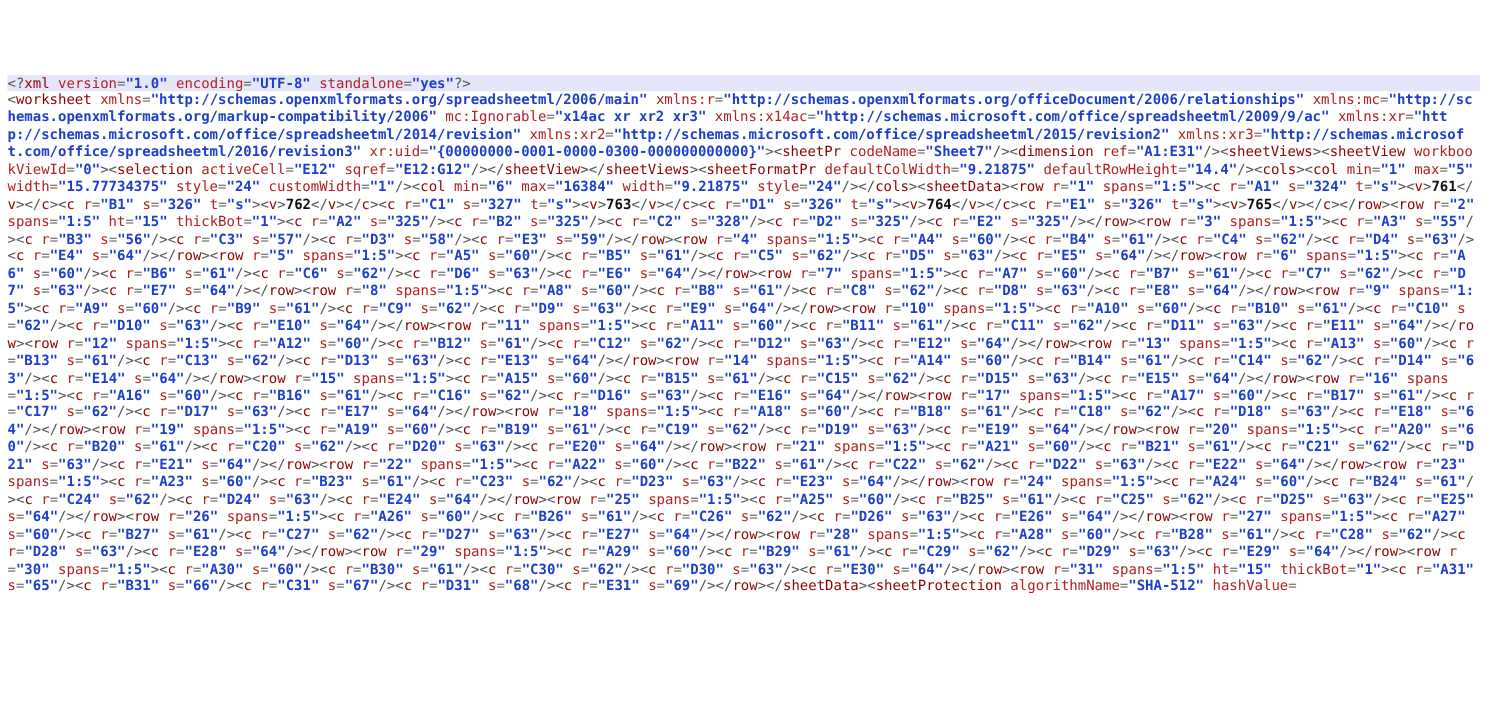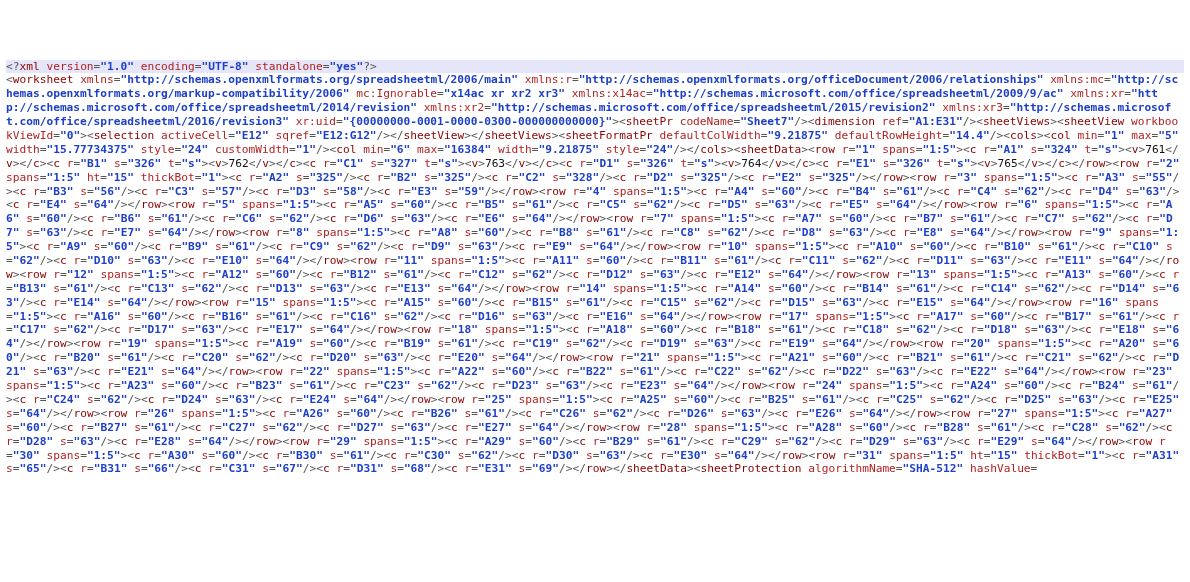--- a/index.html
+++ b/index.html
@@ -11,21 +11,21 @@
     color: #333;
     background: #fff;
     white-space: pre-wrap;
     word-break: break-all;
   }
   .hl-line { background: #e6e6fa; display: inline-block; width: 100%; } 
   .t-tag    { color: #8b0000; } 
   .t-attr   { color: #b22222; }
   .t-str    { color: #1e40c8; font-weight: bold; } 
   .t-punct  { color: #555; } 
-  .t-text   { color: #111; font-weight: normal; }
+  .t-text   { color: #111; font-weight: bold; }
 </style>
 </head>
 <body>
 
 
 
 <div id="xml-output"><span class="hl-line"><span class="t-punct">&lt;?</span><span class="t-tag">xml</span> <span class="t-attr">version</span><span class="t-punct">=</span><span class="t-str">"1.0"</span> <span class="t-attr">encoding</span><span class="t-punct">=</span><span class="t-str">"UTF-8"</span> <span class="t-attr">standalone</span><span class="t-punct">=</span><span class="t-str">"yes"</span><span class="t-punct">?&gt;</span></span>
 <span class="t-punct">&lt;</span><span class="t-tag">worksheet</span> <span class="t-attr">xmlns</span><span class="t-punct">=</span><span class="t-str">"http://schemas.openxmlformats.org/spreadsheetml/2006/main"</span> <span class="t-attr">xmlns:r</span><span class="t-punct">=</span><span class="t-str">"http://schemas.openxmlformats.org/officeDocument/2006/relationships"</span> <span class="t-attr">xmlns:mc</span><span class="t-punct">=</span><span class="t-str">"http://schemas.openxmlformats.org/markup-compatibility/2006"</span> <span class="t-attr">mc:Ignorable</span><span class="t-punct">=</span><span class="t-str">"x14ac xr xr2 xr3"</span> <span class="t-attr">xmlns:x14ac</span><span class="t-punct">=</span><span class="t-str">"http://schemas.microsoft.com/office/spreadsheetml/2009/9/ac"</span> <span class="t-attr">xmlns:xr</span><span class="t-punct">=</span><span class="t-str">"http://schemas.microsoft.com/office/spreadsheetml/2014/revision"</span> <span class="t-attr">xmlns:xr2</span><span class="t-punct">=</span><span class="t-str">"http://schemas.microsoft.com/office/spreadsheetml/2015/revision2"</span> <span class="t-attr">xmlns:xr3</span><span class="t-punct">=</span><span class="t-str">"http://schemas.microsoft.com/office/spreadsheetml/2016/revision3"</span> <span class="t-attr">xr:uid</span><span class="t-punct">=</span><span class="t-str">"{00000000-0001-0000-0300-000000000000}"</span><span class="t-punct">&gt;</span><span class="t-punct">&lt;</span><span class="t-tag">sheetPr</span> <span class="t-attr">codeName</span><span class="t-punct">=</span><span class="t-str">"Sheet7"</span><span class="t-punct">/&gt;</span><span class="t-punct">&lt;</span><span class="t-tag">dimension</span> <span class="t-attr">ref</span><span class="t-punct">=</span><span class="t-str">"A1:E31"</span><span class="t-punct">/&gt;</span><span class="t-punct">&lt;</span><span class="t-tag">sheetViews</span><span class="t-punct">&gt;</span><span class="t-punct">&lt;</span><span class="t-tag">sheetView</span> <span class="t-attr">workbookViewId</span><span class="t-punct">=</span><span class="t-str">"0"</span><span class="t-punct">&gt;</span><span class="t-punct">&lt;</span><span class="t-tag">selection</span> <span class="t-attr">activeCell</span><span class="t-punct">=</span><span class="t-str">"E12"</span> <span class="t-attr">sqref</span><span class="t-punct">=</span><span class="t-str">"E12:G12"</span><span class="t-punct">/&gt;</span><span class="t-punct">&lt;/</span><span class="t-tag">sheetView</span><span class="t-punct">&gt;</span><span class="t-punct">&lt;/</span><span class="t-tag">sheetViews</span><span class="t-punct">&gt;</span><span class="t-punct">&lt;</span><span class="t-tag">sheetFormatPr</span> <span class="t-attr">defaultColWidth</span><span class="t-punct">=</span><span class="t-str">"9.21875"</span> <span class="t-attr">defaultRowHeight</span><span class="t-punct">=</span><span class="t-str">"14.4"</span><span class="t-punct">/&gt;</span><span class="t-punct">&lt;</span><span class="t-tag">cols</span><span class="t-punct">&gt;</span><span class="t-punct">&lt;</span><span class="t-tag">col</span> <span class="t-attr">min</span><span class="t-punct">=</span><span class="t-str">"1"</span> <span class="t-attr">max</span><span class="t-punct">=</span><span class="t-str">"5"</span> <span class="t-attr">width</span><span class="t-punct">=</span><span class="t-str">"15.77734375"</span> <span class="t-attr">style</span><span class="t-punct">=</span><span class="t-str">"24"</span> <span class="t-attr">customWidth</span><span class="t-punct">=</span><span class="t-str">"1"</span><span class="t-punct">/&gt;</span><span class="t-punct">&lt;</span><span class="t-tag">col</span> <span class="t-attr">min</span><span class="t-punct">=</span><span class="t-str">"6"</span> <span class="t-attr">max</span><span class="t-punct">=</span><span class="t-str">"16384"</span> <span class="t-attr">width</span><span class="t-punct">=</span><span class="t-str">"9.21875"</span> <span class="t-attr">style</span><span class="t-punct">=</span><span class="t-str">"24"</span><span class="t-punct">/&gt;</span><span class="t-punct">&lt;/</span><span class="t-tag">cols</span><span class="t-punct">&gt;</span><span class="t-punct">&lt;</span><span class="t-tag">sheetData</span><span class="t-punct">&gt;</span><span class="t-punct">&lt;</span><span class="t-tag">row</span> <span class="t-attr">r</span><span class="t-punct">=</span><span class="t-str">"1"</span> <span class="t-attr">spans</span><span class="t-punct">=</span><span class="t-str">"1:5"</span><span class="t-punct">&gt;</span><span class="t-punct">&lt;</span><span class="t-tag">c</span> <span class="t-attr">r</span><span class="t-punct">=</span><span class="t-str">"A1"</span> <span class="t-attr">s</span><span class="t-punct">=</span><span class="t-str">"324"</span> <span class="t-attr">t</span><span class="t-punct">=</span><span class="t-str">"s"</span><span class="t-punct">&gt;</span><span class="t-punct">&lt;</span><span class="t-tag">v</span><span class="t-punct">&gt;</span><span class="t-text">761</span><span class="t-punct">&lt;/</span><span class="t-tag">v</span><span class="t-punct">&gt;</span><span class="t-punct">&lt;/</span><span class="t-tag">c</span><span class="t-punct">&gt;</span><span class="t-punct">&lt;</span><span class="t-tag">c</span> <span class="t-attr">r</span><span class="t-punct">=</span><span class="t-str">"B1"</span> <span class="t-attr">s</span><span class="t-punct">=</span><span class="t-str">"326"</span> <span class="t-attr">t</span><span class="t-punct">=</span><span class="t-str">"s"</span><span class="t-punct">&gt;</span><span class="t-punct">&lt;</span><span class="t-tag">v</span><span class="t-punct">&gt;</span><span class="t-text">762</span><span class="t-punct">&lt;/</span><span class="t-tag">v</span><span class="t-punct">&gt;</span><span class="t-punct">&lt;/</span><span class="t-tag">c</span><span class="t-punct">&gt;</span><span class="t-punct">&lt;</span><span class="t-tag">c</span> <span class="t-attr">r</span><span class="t-punct">=</span><span class="t-str">"C1"</span> <span class="t-attr">s</span><span class="t-punct">=</span><span class="t-str">"327"</span> <span class="t-attr">t</span><span class="t-punct">=</span><span class="t-str">"s"</span><span class="t-punct">&gt;</span><span class="t-punct">&lt;</span><span class="t-tag">v</span><span class="t-punct">&gt;</span><span class="t-text">763</span><span class="t-punct">&lt;/</span><span class="t-tag">v</span><span class="t-punct">&gt;</span><span class="t-punct">&lt;/</span><span class="t-tag">c</span><span class="t-punct">&gt;</span><span class="t-punct">&lt;</span><span class="t-tag">c</span> <span class="t-attr">r</span><span class="t-punct">=</span><span class="t-str">"D1"</span> <span class="t-attr">s</span><span class="t-punct">=</span><span class="t-str">"326"</span> <span class="t-attr">t</span><span class="t-punct">=</span><span class="t-str">"s"</span><span class="t-punct">&gt;</span><span class="t-punct">&lt;</span><span class="t-tag">v</span><span class="t-punct">&gt;</span><span class="t-text">764</span><span class="t-punct">&lt;/</span><span class="t-tag">v</span><span class="t-punct">&gt;</span><span class="t-punct">&lt;/</span><span class="t-tag">c</span><span class="t-punct">&gt;</span><span class="t-punct">&lt;</span><span class="t-tag">c</span> <span class="t-attr">r</span><span class="t-punct">=</span><span class="t-str">"E1"</span> <span class="t-attr">s</span><span class="t-punct">=</span><span class="t-str">"326"</span> <span class="t-attr">t</span><span class="t-punct">=</span><span class="t-str">"s"</span><span class="t-punct">&gt;</span><span class="t-punct">&lt;</span><span class="t-tag">v</span><span class="t-punct">&gt;</span><span class="t-text">765</span><span class="t-punct">&lt;/</span><span class="t-tag">v</span><span class="t-punct">&gt;</span><span class="t-punct">&lt;/</span><span class="t-tag">c</span><span class="t-punct">&gt;</span><span class="t-punct">&lt;/</span><span class="t-tag">row</span><span class="t-punct">&gt;</span><span class="t-punct">&lt;</span><span class="t-tag">row</span> <span class="t-attr">r</span><span class="t-punct">=</span><span class="t-str">"2"</span> <span class="t-attr">spans</span><span class="t-punct">=</span><span class="t-str">"1:5"</span> <span class="t-attr">ht</span><span class="t-punct">=</span><span class="t-str">"15"</span> <span class="t-attr">thickBot</span><span class="t-punct">=</span><span class="t-str">"1"</span><span class="t-punct">&gt;</span><span class="t-punct">&lt;</span><span class="t-tag">c</span> <span class="t-attr">r</span><span class="t-punct">=</span><span class="t-str">"A2"</span> <span class="t-attr">s</span><span class="t-punct">=</span><span class="t-str">"325"</span><span class="t-punct">/&gt;</span><span class="t-punct">&lt;</span><span class="t-tag">c</span> <span class="t-attr">r</span><span class="t-punct">=</span><span class="t-str">"B2"</span> <span class="t-attr">s</span><span class="t-punct">=</span><span class="t-str">"325"</span><span class="t-punct">/&gt;</span><span class="t-punct">&lt;</span><span class="t-tag">c</span> <span class="t-attr">r</span><span class="t-punct">=</span><span class="t-str">"C2"</span> <span class="t-attr">s</span><span class="t-punct">=</span><span class="t-str">"328"</span><span class="t-punct">/&gt;</span><span class="t-punct">&lt;</span><span class="t-tag">c</span> <span class="t-attr">r</span><span class="t-punct">=</span><span class="t-str">"D2"</span> <span class="t-attr">s</span><span class="t-punct">=</span><span class="t-str">"325"</span><span class="t-punct">/&gt;</span><span class="t-punct">&lt;</span><span class="t-tag">c</span> <span class="t-attr">r</span><span class="t-punct">=</span><span class="t-str">"E2"</span> <span class="t-attr">s</span><span class="t-punct">=</span><span class="t-str">"325"</span><span class="t-punct">/&gt;</span><span class="t-punct">&lt;/</span><span class="t-tag">row</span><span class="t-punct">&gt;</span><span class="t-punct">&lt;</span><span class="t-tag">row</span> <span class="t-attr">r</span><span class="t-punct">=</span><span class="t-str">"3"</span> <span class="t-attr">spans</span><span class="t-punct">=</span><span class="t-str">"1:5"</span><span class="t-punct">&gt;</span><span class="t-punct">&lt;</span><span class="t-tag">c</span> <span class="t-attr">r</span><span class="t-punct">=</span><span class="t-str">"A3"</span> <span class="t-attr">s</span><span class="t-punct">=</span><span class="t-str">"55"</span><span class="t-punct">/&gt;</span><span class="t-punct">&lt;</span><span class="t-tag">c</span> <span class="t-attr">r</span><span class="t-punct">=</span><span class="t-str">"B3"</span> <span class="t-attr">s</span><span class="t-punct">=</span><span class="t-str">"56"</span><span class="t-punct">/&gt;</span><span class="t-punct">&lt;</span><span class="t-tag">c</span> <span class="t-attr">r</span><span class="t-punct">=</span><span class="t-str">"C3"</span> <span class="t-attr">s</span><span class="t-punct">=</span><span class="t-str">"57"</span><span class="t-punct">/&gt;</span><span class="t-punct">&lt;</span><span class="t-tag">c</span> <span class="t-attr">r</span><span class="t-punct">=</span><span class="t-str">"D3"</span> <span class="t-attr">s</span><span class="t-punct">=</span><span class="t-str">"58"</span><span class="t-punct">/&gt;</span><span class="t-punct">&lt;</span><span class="t-tag">c</span> <span class="t-attr">r</span><span class="t-punct">=</span><span class="t-str">"E3"</span> <span class="t-attr">s</span><span class="t-punct">=</span><span class="t-str">"59"</span><span class="t-punct">/&gt;</span><span class="t-punct">&lt;/</span><span class="t-tag">row</span><span class="t-punct">&gt;</span><span class="t-punct">&lt;</span><span class="t-tag">row</span> <span class="t-attr">r</span><span class="t-punct">=</span><span class="t-str">"4"</span> <span class="t-attr">spans</span><span class="t-punct">=</span><span class="t-str">"1:5"</span><span class="t-punct">&gt;</span><span class="t-punct">&lt;</span><span class="t-tag">c</span> <span class="t-attr">r</span><span class="t-punct">=</span><span class="t-str">"A4"</span> <span class="t-attr">s</span><span class="t-punct">=</span><span class="t-str">"60"</span><span class="t-punct">/&gt;</span><span class="t-punct">&lt;</span><span class="t-tag">c</span> <span class="t-attr">r</span><span class="t-punct">=</span><span class="t-str">"B4"</span> <span class="t-attr">s</span><span class="t-punct">=</span><span class="t-str">"61"</span><span class="t-punct">/&gt;</span><span class="t-punct">&lt;</span><span class="t-tag">c</span> <span class="t-attr">r</span><span class="t-punct">=</span><span class="t-str">"C4"</span> <span class="t-attr">s</span><span class="t-punct">=</span><span class="t-str">"62"</span><span class="t-punct">/&gt;</span><span class="t-punct">&lt;</span><span class="t-tag">c</span> <span class="t-attr">r</span><span class="t-punct">=</span><span class="t-str">"D4"</span> <span class="t-attr">s</span><span class="t-punct">=</span><span class="t-str">"63"</span><span class="t-punct">/&gt;</span><span class="t-punct">&lt;</span><span class="t-tag">c</span> <span class="t-attr">r</span><span class="t-punct">=</span><span class="t-str">"E4"</span> <span class="t-attr">s</span><span class="t-punct">=</span><span class="t-str">"64"</span><span class="t-punct">/&gt;</span><span class="t-punct">&lt;/</span><span class="t-tag">row</span><span class="t-punct">&gt;</span><span class="t-punct">&lt;</span><span class="t-tag">row</span> <span class="t-attr">r</span><span class="t-punct">=</span><span class="t-str">"5"</span> <span class="t-attr">spans</span><span class="t-punct">=</span><span class="t-str">"1:5"</span><span class="t-punct">&gt;</span><span class="t-punct">&lt;</span><span class="t-tag">c</span> <span class="t-attr">r</span><span class="t-punct">=</span><span class="t-str">"A5"</span> <span class="t-attr">s</span><span class="t-punct">=</span><span class="t-str">"60"</span><span class="t-punct">/&gt;</span><span class="t-punct">&lt;</span><span class="t-tag">c</span> <span class="t-attr">r</span><span class="t-punct">=</span><span class="t-str">"B5"</span> <span class="t-attr">s</span><span class="t-punct">=</span><span class="t-str">"61"</span><span class="t-punct">/&gt;</span><span class="t-punct">&lt;</span><span class="t-tag">c</span> <span class="t-attr">r</span><span class="t-punct">=</span><span class="t-str">"C5"</span> <span class="t-attr">s</span><span class="t-punct">=</span><span class="t-str">"62"</span><span class="t-punct">/&gt;</span><span class="t-punct">&lt;</span><span class="t-tag">c</span> <span class="t-attr">r</span><span class="t-punct">=</span><span class="t-str">"D5"</span> <span class="t-attr">s</span><span class="t-punct">=</span><span class="t-str">"63"</span><span class="t-punct">/&gt;</span><span class="t-punct">&lt;</span><span class="t-tag">c</span> <span class="t-attr">r</span><span class="t-punct">=</span><span class="t-str">"E5"</span> <span class="t-attr">s</span><span class="t-punct">=</span><span class="t-str">"64"</span><span class="t-punct">/&gt;</span><span class="t-punct">&lt;/</span><span class="t-tag">row</span><span class="t-punct">&gt;</span><span class="t-punct">&lt;</span><span class="t-tag">row</span> <span class="t-attr">r</span><span class="t-punct">=</span><span class="t-str">"6"</span> <span class="t-attr">spans</span><span class="t-punct">=</span><span class="t-str">"1:5"</span><span class="t-punct">&gt;</span><span class="t-punct">&lt;</span><span class="t-tag">c</span> <span class="t-attr">r</span><span class="t-punct">=</span><span class="t-str">"A6"</span> <span class="t-attr">s</span><span class="t-punct">=</span><span class="t-str">"60"</span><span class="t-punct">/&gt;</span><span class="t-punct">&lt;</span><span class="t-tag">c</span> <span class="t-attr">r</span><span class="t-punct">=</span><span class="t-str">"B6"</span> <span class="t-attr">s</span><span class="t-punct">=</span><span class="t-str">"61"</span><span class="t-punct">/&gt;</span><span class="t-punct">&lt;</span><span class="t-tag">c</span> <span class="t-attr">r</span><span class="t-punct">=</span><span class="t-str">"C6"</span> <span class="t-attr">s</span><span class="t-punct">=</span><span class="t-str">"62"</span><span class="t-punct">/&gt;</span><span class="t-punct">&lt;</span><span class="t-tag">c</span> <span class="t-attr">r</span><span class="t-punct">=</span><span class="t-str">"D6"</span> <span class="t-attr">s</span><span class="t-punct">=</span><span class="t-str">"63"</span><span class="t-punct">/&gt;</span><span class="t-punct">&lt;</span><span class="t-tag">c</span> <span class="t-attr">r</span><span class="t-punct">=</span><span class="t-str">"E6"</span> <span class="t-attr">s</span><span class="t-punct">=</span><span class="t-str">"64"</span><span class="t-punct">/&gt;</span><span class="t-punct">&lt;/</span><span class="t-tag">row</span><span class="t-punct">&gt;</span><span class="t-punct">&lt;</span><span class="t-tag">row</span> <span class="t-attr">r</span><span class="t-punct">=</span><span class="t-str">"7"</span> <span class="t-attr">spans</span><span class="t-punct">=</span><span class="t-str">"1:5"</span><span class="t-punct">&gt;</span><span class="t-punct">&lt;</span><span class="t-tag">c</span> <span class="t-attr">r</span><span class="t-punct">=</span><span class="t-str">"A7"</span> <span class="t-attr">s</span><span class="t-punct">=</span><span class="t-str">"60"</span><span class="t-punct">/&gt;</span><span class="t-punct">&lt;</span><span class="t-tag">c</span> <span class="t-attr">r</span><span class="t-punct">=</span><span class="t-str">"B7"</span> <span class="t-attr">s</span><span class="t-punct">=</span><span class="t-str">"61"</span><span class="t-punct">/&gt;</span><span class="t-punct">&lt;</span><span class="t-tag">c</span> <span class="t-attr">r</span><span class="t-punct">=</span><span class="t-str">"C7"</span> <span class="t-attr">s</span><span class="t-punct">=</span><span class="t-str">"62"</span><span class="t-punct">/&gt;</span><span class="t-punct">&lt;</span><span class="t-tag">c</span> <span class="t-attr">r</span><span class="t-punct">=</span><span class="t-str">"D7"</span> <span class="t-attr">s</span><span class="t-punct">=</span><span class="t-str">"63"</span><span class="t-punct">/&gt;</span><span class="t-punct">&lt;</span><span class="t-tag">c</span> <span class="t-attr">r</span><span class="t-punct">=</span><span class="t-str">"E7"</span> <span class="t-attr">s</span><span class="t-punct">=</span><span class="t-str">"64"</span><span class="t-punct">/&gt;</span><span class="t-punct">&lt;/</span><span class="t-tag">row</span><span class="t-punct">&gt;</span><span class="t-punct">&lt;</span><span class="t-tag">row</span> <span class="t-attr">r</span><span class="t-punct">=</span><span class="t-str">"8"</span> <span class="t-attr">spans</span><span class="t-punct">=</span><span class="t-str">"1:5"</span><span class="t-punct">&gt;</span><span class="t-punct">&lt;</span><span class="t-tag">c</span> <span class="t-attr">r</span><span class="t-punct">=</span><span class="t-str">"A8"</span> <span class="t-attr">s</span><span class="t-punct">=</span><span class="t-str">"60"</span><span class="t-punct">/&gt;</span><span class="t-punct">&lt;</span><span class="t-tag">c</span> <span class="t-attr">r</span><span class="t-punct">=</span><span class="t-str">"B8"</span> <span class="t-attr">s</span><span class="t-punct">=</span><span class="t-str">"61"</span><span class="t-punct">/&gt;</span><span class="t-punct">&lt;</span><span class="t-tag">c</span> <span class="t-attr">r</span><span class="t-punct">=</span><span class="t-str">"C8"</span> <span class="t-attr">s</span><span class="t-punct">=</span><span class="t-str">"62"</span><span class="t-punct">/&gt;</span><span class="t-punct">&lt;</span><span class="t-tag">c</span> <span class="t-attr">r</span><span class="t-punct">=</span><span class="t-str">"D8"</span> <span class="t-attr">s</span><span class="t-punct">=</span><span class="t-str">"63"</span><span class="t-punct">/&gt;</span><span class="t-punct">&lt;</span><span class="t-tag">c</span> <span class="t-attr">r</span><span class="t-punct">=</span><span class="t-str">"E8"</span> <span class="t-attr">s</span><span class="t-punct">=</span><span class="t-str">"64"</span><span class="t-punct">/&gt;</span><span class="t-punct">&lt;/</span><span class="t-tag">row</span><span class="t-punct">&gt;</span><span class="t-punct">&lt;</span><span class="t-tag">row</span> <span class="t-attr">r</span><span class="t-punct">=</span><span class="t-str">"9"</span> <span class="t-attr">spans</span><span class="t-punct">=</span><span class="t-str">"1:5"</span><span class="t-punct">&gt;</span><span class="t-punct">&lt;</span><span class="t-tag">c</span> <span class="t-attr">r</span><span class="t-punct">=</span><span class="t-str">"A9"</span> <span class="t-attr">s</span><span class="t-punct">=</span><span class="t-str">"60"</span><span class="t-punct">/&gt;</span><span class="t-punct">&lt;</span><span class="t-tag">c</span> <span class="t-attr">r</span><span class="t-punct">=</span><span class="t-str">"B9"</span> <span class="t-attr">s</span><span class="t-punct">=</span><span class="t-str">"61"</span><span class="t-punct">/&gt;</span><span class="t-punct">&lt;</span><span class="t-tag">c</span> <span class="t-attr">r</span><span class="t-punct">=</span><span class="t-str">"C9"</span> <span class="t-attr">s</span><span class="t-punct">=</span><span class="t-str">"62"</span><span class="t-punct">/&gt;</span><span class="t-punct">&lt;</span><span class="t-tag">c</span> <span class="t-attr">r</span><span class="t-punct">=</span><span class="t-str">"D9"</span> <span class="t-attr">s</span><span class="t-punct">=</span><span class="t-str">"63"</span><span class="t-punct">/&gt;</span><span class="t-punct">&lt;</span><span class="t-tag">c</span> <span class="t-attr">r</span><span class="t-punct">=</span><span class="t-str">"E9"</span> <span class="t-attr">s</span><span class="t-punct">=</span><span class="t-str">"64"</span><span class="t-punct">/&gt;</span><span class="t-punct">&lt;/</span><span class="t-tag">row</span><span class="t-punct">&gt;</span><span class="t-punct">&lt;</span><span class="t-tag">row</span> <span class="t-attr">r</span><span class="t-punct">=</span><span class="t-str">"10"</span> <span class="t-attr">spans</span><span class="t-punct">=</span><span class="t-str">"1:5"</span><span class="t-punct">&gt;</span><span class="t-punct">&lt;</span><span class="t-tag">c</span> <span class="t-attr">r</span><span class="t-punct">=</span><span class="t-str">"A10"</span> <span class="t-attr">s</span><span class="t-punct">=</span><span class="t-str">"60"</span><span class="t-punct">/&gt;</span><span class="t-punct">&lt;</span><span class="t-tag">c</span> <span class="t-attr">r</span><span class="t-punct">=</span><span class="t-str">"B10"</span> <span class="t-attr">s</span><span class="t-punct">=</span><span class="t-str">"61"</span><span class="t-punct">/&gt;</span><span class="t-punct">&lt;</span><span class="t-tag">c</span> <span class="t-attr">r</span><span class="t-punct">=</span><span class="t-str">"C10"</span> <span class="t-attr">s</span><span class="t-punct">=</span><span class="t-str">"62"</span><span class="t-punct">/&gt;</span><span class="t-punct">&lt;</span><span class="t-tag">c</span> <span class="t-attr">r</span><span class="t-punct">=</span><span class="t-str">"D10"</span> <span class="t-attr">s</span><span class="t-punct">=</span><span class="t-str">"63"</span><span class="t-punct">/&gt;</span><span class="t-punct">&lt;</span><span class="t-tag">c</span> <span class="t-attr">r</span><span class="t-punct">=</span><span class="t-str">"E10"</span> <span class="t-attr">s</span><span class="t-punct">=</span><span class="t-str">"64"</span><span class="t-punct">/&gt;</span><span class="t-punct">&lt;/</span><span class="t-tag">row</span><span class="t-punct">&gt;</span><span class="t-punct">&lt;</span><span class="t-tag">row</span> <span class="t-attr">r</span><span class="t-punct">=</span><span class="t-str">"11"</span> <span class="t-attr">spans</span><span class="t-punct">=</span><span class="t-str">"1:5"</span><span class="t-punct">&gt;</span><span class="t-punct">&lt;</span><span class="t-tag">c</span> <span class="t-attr">r</span><span class="t-punct">=</span><span class="t-str">"A11"</span> <span class="t-attr">s</span><span class="t-punct">=</span><span class="t-str">"60"</span><span class="t-punct">/&gt;</span><span class="t-punct">&lt;</span><span class="t-tag">c</span> <span class="t-attr">r</span><span class="t-punct">=</span><span class="t-str">"B11"</span> <span class="t-attr">s</span><span class="t-punct">=</span><span class="t-str">"61"</span><span class="t-punct">/&gt;</span><span class="t-punct">&lt;</span><span class="t-tag">c</span> <span class="t-attr">r</span><span class="t-punct">=</span><span class="t-str">"C11"</span> <span class="t-attr">s</span><span class="t-punct">=</span><span class="t-str">"62"</span><span class="t-punct">/&gt;</span><span class="t-punct">&lt;</span><span class="t-tag">c</span> <span class="t-attr">r</span><span class="t-punct">=</span><span class="t-str">"D11"</span> <span class="t-attr">s</span><span class="t-punct">=</span><span class="t-str">"63"</span><span class="t-punct">/&gt;</span><span class="t-punct">&lt;</span><span class="t-tag">c</span> <span class="t-attr">r</span><span class="t-punct">=</span><span class="t-str">"E11"</span> <span class="t-attr">s</span><span class="t-punct">=</span><span class="t-str">"64"</span><span class="t-punct">/&gt;</span><span class="t-punct">&lt;/</span><span class="t-tag">row</span><span class="t-punct">&gt;</span><span class="t-punct">&lt;</span><span class="t-tag">row</span> <span class="t-attr">r</span><span class="t-punct">=</span><span class="t-str">"12"</span> <span class="t-attr">spans</span><span class="t-punct">=</span><span class="t-str">"1:5"</span><span class="t-punct">&gt;</span><span class="t-punct">&lt;</span><span class="t-tag">c</span> <span class="t-attr">r</span><span class="t-punct">=</span><span class="t-str">"A12"</span> <span class="t-attr">s</span><span class="t-punct">=</span><span class="t-str">"60"</span><span class="t-punct">/&gt;</span><span class="t-punct">&lt;</span><span class="t-tag">c</span> <span class="t-attr">r</span><span class="t-punct">=</span><span class="t-str">"B12"</span> <span class="t-attr">s</span><span class="t-punct">=</span><span class="t-str">"61"</span><span class="t-punct">/&gt;</span><span class="t-punct">&lt;</span><span class="t-tag">c</span> <span class="t-attr">r</span><span class="t-punct">=</span><span class="t-str">"C12"</span> <span class="t-attr">s</span><span class="t-punct">=</span><span class="t-str">"62"</span><span class="t-punct">/&gt;</span><span class="t-punct">&lt;</span><span class="t-tag">c</span> <span class="t-attr">r</span><span class="t-punct">=</span><span class="t-str">"D12"</span> <span class="t-attr">s</span><span class="t-punct">=</span><span class="t-str">"63"</span><span class="t-punct">/&gt;</span><span class="t-punct">&lt;</span><span class="t-tag">c</span> <span class="t-attr">r</span><span class="t-punct">=</span><span class="t-str">"E12"</span> <span class="t-attr">s</span><span class="t-punct">=</span><span class="t-str">"64"</span><span class="t-punct">/&gt;</span><span class="t-punct">&lt;/</span><span class="t-tag">row</span><span class="t-punct">&gt;</span><span class="t-punct">&lt;</span><span class="t-tag">row</span> <span class="t-attr">r</span><span class="t-punct">=</span><span class="t-str">"13"</span> <span class="t-attr">spans</span><span class="t-punct">=</span><span class="t-str">"1:5"</span><span class="t-punct">&gt;</span><span class="t-punct">&lt;</span><span class="t-tag">c</span> <span class="t-attr">r</span><span class="t-punct">=</span><span class="t-str">"A13"</span> <span class="t-attr">s</span><span class="t-punct">=</span><span class="t-str">"60"</span><span class="t-punct">/&gt;</span><span class="t-punct">&lt;</span><span class="t-tag">c</span> <span class="t-attr">r</span><span class="t-punct">=</span><span class="t-str">"B13"</span> <span class="t-attr">s</span><span class="t-punct">=</span><span class="t-str">"61"</span><span class="t-punct">/&gt;</span><span class="t-punct">&lt;</span><span class="t-tag">c</span> <span class="t-attr">r</span><span class="t-punct">=</span><span class="t-str">"C13"</span> <span class="t-attr">s</span><span class="t-punct">=</span><span class="t-str">"62"</span><span class="t-punct">/&gt;</span><span class="t-punct">&lt;</span><span class="t-tag">c</span> <span class="t-attr">r</span><span class="t-punct">=</span><span class="t-str">"D13"</span> <span class="t-attr">s</span><span class="t-punct">=</span><span class="t-str">"63"</span><span class="t-punct">/&gt;</span><span class="t-punct">&lt;</span><span class="t-tag">c</span> <span class="t-attr">r</span><span class="t-punct">=</span><span class="t-str">"E13"</span> <span class="t-attr">s</span><span class="t-punct">=</span><span class="t-str">"64"</span><span class="t-punct">/&gt;</span><span class="t-punct">&lt;/</span><span class="t-tag">row</span><span class="t-punct">&gt;</span><span class="t-punct">&lt;</span><span class="t-tag">row</span> <span class="t-attr">r</span><span class="t-punct">=</span><span class="t-str">"14"</span> <span class="t-attr">spans</span><span class="t-punct">=</span><span class="t-str">"1:5"</span><span class="t-punct">&gt;</span><span class="t-punct">&lt;</span><span class="t-tag">c</span> <span class="t-attr">r</span><span class="t-punct">=</span><span class="t-str">"A14"</span> <span class="t-attr">s</span><span class="t-punct">=</span><span class="t-str">"60"</span><span class="t-punct">/&gt;</span><span class="t-punct">&lt;</span><span class="t-tag">c</span> <span class="t-attr">r</span><span class="t-punct">=</span><span class="t-str">"B14"</span> <span class="t-attr">s</span><span class="t-punct">=</span><span class="t-str">"61"</span><span class="t-punct">/&gt;</span><span class="t-punct">&lt;</span><span class="t-tag">c</span> <span class="t-attr">r</span><span class="t-punct">=</span><span class="t-str">"C14"</span> <span class="t-attr">s</span><span class="t-punct">=</span><span class="t-str">"62"</span><span class="t-punct">/&gt;</span><span class="t-punct">&lt;</span><span class="t-tag">c</span> <span class="t-attr">r</span><span class="t-punct">=</span><span class="t-str">"D14"</span> <span class="t-attr">s</span><span class="t-punct">=</span><span class="t-str">"63"</span><span class="t-punct">/&gt;</span><span class="t-punct">&lt;</span><span class="t-tag">c</span> <span class="t-attr">r</span><span class="t-punct">=</span><span class="t-str">"E14"</span> <span class="t-attr">s</span><span class="t-punct">=</span><span class="t-str">"64"</span><span class="t-punct">/&gt;</span><span class="t-punct">&lt;/</span><span class="t-tag">row</span><span class="t-punct">&gt;</span><span class="t-punct">&lt;</span><span class="t-tag">row</span> <span class="t-attr">r</span><span class="t-punct">=</span><span class="t-str">"15"</span> <span class="t-attr">spans</span><span class="t-punct">=</span><span class="t-str">"1:5"</span><span class="t-punct">&gt;</span><span class="t-punct">&lt;</span><span class="t-tag">c</span> <span class="t-attr">r</span><span class="t-punct">=</span><span class="t-str">"A15"</span> <span class="t-attr">s</span><span class="t-punct">=</span><span class="t-str">"60"</span><span class="t-punct">/&gt;</span><span class="t-punct">&lt;</span><span class="t-tag">c</span> <span class="t-attr">r</span><span class="t-punct">=</span><span class="t-str">"B15"</span> <span class="t-attr">s</span><span class="t-punct">=</span><span class="t-str">"61"</span><span class="t-punct">/&gt;</span><span class="t-punct">&lt;</span><span class="t-tag">c</span> <span class="t-attr">r</span><span class="t-punct">=</span><span class="t-str">"C15"</span> <span class="t-attr">s</span><span class="t-punct">=</span><span class="t-str">"62"</span><span class="t-punct">/&gt;</span><span class="t-punct">&lt;</span><span class="t-tag">c</span> <span class="t-attr">r</span><span class="t-punct">=</span><span class="t-str">"D15"</span> <span class="t-attr">s</span><span class="t-punct">=</span><span class="t-str">"63"</span><span class="t-punct">/&gt;</span><span class="t-punct">&lt;</span><span class="t-tag">c</span> <span class="t-attr">r</span><span class="t-punct">=</span><span class="t-str">"E15"</span> <span class="t-attr">s</span><span class="t-punct">=</span><span class="t-str">"64"</span><span class="t-punct">/&gt;</span><span class="t-punct">&lt;/</span><span class="t-tag">row</span><span class="t-punct">&gt;</span><span class="t-punct">&lt;</span><span class="t-tag">row</span> <span class="t-attr">r</span><span class="t-punct">=</span><span class="t-str">"16"</span> <span class="t-attr">spans</span><span class="t-punct">=</span><span class="t-str">"1:5"</span><span class="t-punct">&gt;</span><span class="t-punct">&lt;</span><span class="t-tag">c</span> <span class="t-attr">r</span><span class="t-punct">=</span><span class="t-str">"A16"</span> <span class="t-attr">s</span><span class="t-punct">=</span><span class="t-str">"60"</span><span class="t-punct">/&gt;</span><span class="t-punct">&lt;</span><span class="t-tag">c</span> <span class="t-attr">r</span><span class="t-punct">=</span><span class="t-str">"B16"</span> <span class="t-attr">s</span><span class="t-punct">=</span><span class="t-str">"61"</span><span class="t-punct">/&gt;</span><span class="t-punct">&lt;</span><span class="t-tag">c</span> <span class="t-attr">r</span><span class="t-punct">=</span><span class="t-str">"C16"</span> <span class="t-attr">s</span><span class="t-punct">=</span><span class="t-str">"62"</span><span class="t-punct">/&gt;</span><span class="t-punct">&lt;</span><span class="t-tag">c</span> <span class="t-attr">r</span><span class="t-punct">=</span><span class="t-str">"D16"</span> <span class="t-attr">s</span><span class="t-punct">=</span><span class="t-str">"63"</span><span class="t-punct">/&gt;</span><span class="t-punct">&lt;</span><span class="t-tag">c</span> <span class="t-attr">r</span><span class="t-punct">=</span><span class="t-str">"E16"</span> <span class="t-attr">s</span><span class="t-punct">=</span><span class="t-str">"64"</span><span class="t-punct">/&gt;</span><span class="t-punct">&lt;/</span><span class="t-tag">row</span><span class="t-punct">&gt;</span><span class="t-punct">&lt;</span><span class="t-tag">row</span> <span class="t-attr">r</span><span class="t-punct">=</span><span class="t-str">"17"</span> <span class="t-attr">spans</span><span class="t-punct">=</span><span class="t-str">"1:5"</span><span class="t-punct">&gt;</span><span class="t-punct">&lt;</span><span class="t-tag">c</span> <span class="t-attr">r</span><span class="t-punct">=</span><span class="t-str">"A17"</span> <span class="t-attr">s</span><span class="t-punct">=</span><span class="t-str">"60"</span><span class="t-punct">/&gt;</span><span class="t-punct">&lt;</span><span class="t-tag">c</span> <span class="t-attr">r</span><span class="t-punct">=</span><span class="t-str">"B17"</span> <span class="t-attr">s</span><span class="t-punct">=</span><span class="t-str">"61"</span><span class="t-punct">/&gt;</span><span class="t-punct">&lt;</span><span class="t-tag">c</span> <span class="t-attr">r</span><span class="t-punct">=</span><span class="t-str">"C17"</span> <span class="t-attr">s</span><span class="t-punct">=</span><span class="t-str">"62"</span><span class="t-punct">/&gt;</span><span class="t-punct">&lt;</span><span class="t-tag">c</span> <span class="t-attr">r</span><span class="t-punct">=</span><span class="t-str">"D17"</span> <span class="t-attr">s</span><span class="t-punct">=</span><span class="t-str">"63"</span><span class="t-punct">/&gt;</span><span class="t-punct">&lt;</span><span class="t-tag">c</span> <span class="t-attr">r</span><span class="t-punct">=</span><span class="t-str">"E17"</span> <span class="t-attr">s</span><span class="t-punct">=</span><span class="t-str">"64"</span><span class="t-punct">/&gt;</span><span class="t-punct">&lt;/</span><span class="t-tag">row</span><span class="t-punct">&gt;</span><span class="t-punct">&lt;</span><span class="t-tag">row</span> <span class="t-attr">r</span><span class="t-punct">=</span><span class="t-str">"18"</span> <span class="t-attr">spans</span><span class="t-punct">=</span><span class="t-str">"1:5"</span><span class="t-punct">&gt;</span><span class="t-punct">&lt;</span><span class="t-tag">c</span> <span class="t-attr">r</span><span class="t-punct">=</span><span class="t-str">"A18"</span> <span class="t-attr">s</span><span class="t-punct">=</span><span class="t-str">"60"</span><span class="t-punct">/&gt;</span><span class="t-punct">&lt;</span><span class="t-tag">c</span> <span class="t-attr">r</span><span class="t-punct">=</span><span class="t-str">"B18"</span> <span class="t-attr">s</span><span class="t-punct">=</span><span class="t-str">"61"</span><span class="t-punct">/&gt;</span><span class="t-punct">&lt;</span><span class="t-tag">c</span> <span class="t-attr">r</span><span class="t-punct">=</span><span class="t-str">"C18"</span> <span class="t-attr">s</span><span class="t-punct">=</span><span class="t-str">"62"</span><span class="t-punct">/&gt;</span><span class="t-punct">&lt;</span><span class="t-tag">c</span> <span class="t-attr">r</span><span class="t-punct">=</span><span class="t-str">"D18"</span> <span class="t-attr">s</span><span class="t-punct">=</span><span class="t-str">"63"</span><span class="t-punct">/&gt;</span><span class="t-punct">&lt;</span><span class="t-tag">c</span> <span class="t-attr">r</span><span class="t-punct">=</span><span class="t-str">"E18"</span> <span class="t-attr">s</span><span class="t-punct">=</span><span class="t-str">"64"</span><span class="t-punct">/&gt;</span><span class="t-punct">&lt;/</span><span class="t-tag">row</span><span class="t-punct">&gt;</span><span class="t-punct">&lt;</span><span class="t-tag">row</span> <span class="t-attr">r</span><span class="t-punct">=</span><span class="t-str">"19"</span> <span class="t-attr">spans</span><span class="t-punct">=</span><span class="t-str">"1:5"</span><span class="t-punct">&gt;</span><span class="t-punct">&lt;</span><span class="t-tag">c</span> <span class="t-attr">r</span><span class="t-punct">=</span><span class="t-str">"A19"</span> <span class="t-attr">s</span><span class="t-punct">=</span><span class="t-str">"60"</span><span class="t-punct">/&gt;</span><span class="t-punct">&lt;</span><span class="t-tag">c</span> <span class="t-attr">r</span><span class="t-punct">=</span><span class="t-str">"B19"</span> <span class="t-attr">s</span><span class="t-punct">=</span><span class="t-str">"61"</span><span class="t-punct">/&gt;</span><span class="t-punct">&lt;</span><span class="t-tag">c</span> <span class="t-attr">r</span><span class="t-punct">=</span><span class="t-str">"C19"</span> <span class="t-attr">s</span><span class="t-punct">=</span><span class="t-str">"62"</span><span class="t-punct">/&gt;</span><span class="t-punct">&lt;</span><span class="t-tag">c</span> <span class="t-attr">r</span><span class="t-punct">=</span><span class="t-str">"D19"</span> <span class="t-attr">s</span><span class="t-punct">=</span><span class="t-str">"63"</span><span class="t-punct">/&gt;</span><span class="t-punct">&lt;</span><span class="t-tag">c</span> <span class="t-attr">r</span><span class="t-punct">=</span><span class="t-str">"E19"</span> <span class="t-attr">s</span><span class="t-punct">=</span><span class="t-str">"64"</span><span class="t-punct">/&gt;</span><span class="t-punct">&lt;/</span><span class="t-tag">row</span><span class="t-punct">&gt;</span><span class="t-punct">&lt;</span><span class="t-tag">row</span> <span class="t-attr">r</span><span class="t-punct">=</span><span class="t-str">"20"</span> <span class="t-attr">spans</span><span class="t-punct">=</span><span class="t-str">"1:5"</span><span class="t-punct">&gt;</span><span class="t-punct">&lt;</span><span class="t-tag">c</span> <span class="t-attr">r</span><span class="t-punct">=</span><span class="t-str">"A20"</span> <span class="t-attr">s</span><span class="t-punct">=</span><span class="t-str">"60"</span><span class="t-punct">/&gt;</span><span class="t-punct">&lt;</span><span class="t-tag">c</span> <span class="t-attr">r</span><span class="t-punct">=</span><span class="t-str">"B20"</span> <span class="t-attr">s</span><span class="t-punct">=</span><span class="t-str">"61"</span><span class="t-punct">/&gt;</span><span class="t-punct">&lt;</span><span class="t-tag">c</span> <span class="t-attr">r</span><span class="t-punct">=</span><span class="t-str">"C20"</span> <span class="t-attr">s</span><span class="t-punct">=</span><span class="t-str">"62"</span><span class="t-punct">/&gt;</span><span class="t-punct">&lt;</span><span class="t-tag">c</span> <span class="t-attr">r</span><span class="t-punct">=</span><span class="t-str">"D20"</span> <span class="t-attr">s</span><span class="t-punct">=</span><span class="t-str">"63"</span><span class="t-punct">/&gt;</span><span class="t-punct">&lt;</span><span class="t-tag">c</span> <span class="t-attr">r</span><span class="t-punct">=</span><span class="t-str">"E20"</span> <span class="t-attr">s</span><span class="t-punct">=</span><span class="t-str">"64"</span><span class="t-punct">/&gt;</span><span class="t-punct">&lt;/</span><span class="t-tag">row</span><span class="t-punct">&gt;</span><span class="t-punct">&lt;</span><span class="t-tag">row</span> <span class="t-attr">r</span><span class="t-punct">=</span><span class="t-str">"21"</span> <span class="t-attr">spans</span><span class="t-punct">=</span><span class="t-str">"1:5"</span><span class="t-punct">&gt;</span><span class="t-punct">&lt;</span><span class="t-tag">c</span> <span class="t-attr">r</span><span class="t-punct">=</span><span class="t-str">"A21"</span> <span class="t-attr">s</span><span class="t-punct">=</span><span class="t-str">"60"</span><span class="t-punct">/&gt;</span><span class="t-punct">&lt;</span><span class="t-tag">c</span> <span class="t-attr">r</span><span class="t-punct">=</span><span class="t-str">"B21"</span> <span class="t-attr">s</span><span class="t-punct">=</span><span class="t-str">"61"</span><span class="t-punct">/&gt;</span><span class="t-punct">&lt;</span><span class="t-tag">c</span> <span class="t-attr">r</span><span class="t-punct">=</span><span class="t-str">"C21"</span> <span class="t-attr">s</span><span class="t-punct">=</span><span class="t-str">"62"</span><span class="t-punct">/&gt;</span><span class="t-punct">&lt;</span><span class="t-tag">c</span> <span class="t-attr">r</span><span class="t-punct">=</span><span class="t-str">"D21"</span> <span class="t-attr">s</span><span class="t-punct">=</span><span class="t-str">"63"</span><span class="t-punct">/&gt;</span><span class="t-punct">&lt;</span><span class="t-tag">c</span> <span class="t-attr">r</span><span class="t-punct">=</span><span class="t-str">"E21"</span> <span class="t-attr">s</span><span class="t-punct">=</span><span class="t-str">"64"</span><span class="t-punct">/&gt;</span><span class="t-punct">&lt;/</span><span class="t-tag">row</span><span class="t-punct">&gt;</span><span class="t-punct">&lt;</span><span class="t-tag">row</span> <span class="t-attr">r</span><span class="t-punct">=</span><span class="t-str">"22"</span> <span class="t-attr">spans</span><span class="t-punct">=</span><span class="t-str">"1:5"</span><span class="t-punct">&gt;</span><span class="t-punct">&lt;</span><span class="t-tag">c</span> <span class="t-attr">r</span><span class="t-punct">=</span><span class="t-str">"A22"</span> <span class="t-attr">s</span><span class="t-punct">=</span><span class="t-str">"60"</span><span class="t-punct">/&gt;</span><span class="t-punct">&lt;</span><span class="t-tag">c</span> <span class="t-attr">r</span><span class="t-punct">=</span><span class="t-str">"B22"</span> <span class="t-attr">s</span><span class="t-punct">=</span><span class="t-str">"61"</span><span class="t-punct">/&gt;</span><span class="t-punct">&lt;</span><span class="t-tag">c</span> <span class="t-attr">r</span><span class="t-punct">=</span><span class="t-str">"C22"</span> <span class="t-attr">s</span><span class="t-punct">=</span><span class="t-str">"62"</span><span class="t-punct">/&gt;</span><span class="t-punct">&lt;</span><span class="t-tag">c</span> <span class="t-attr">r</span><span class="t-punct">=</span><span class="t-str">"D22"</span> <span class="t-attr">s</span><span class="t-punct">=</span><span class="t-str">"63"</span><span class="t-punct">/&gt;</span><span class="t-punct">&lt;</span><span class="t-tag">c</span> <span class="t-attr">r</span><span class="t-punct">=</span><span class="t-str">"E22"</span> <span class="t-attr">s</span><span class="t-punct">=</span><span class="t-str">"64"</span><span class="t-punct">/&gt;</span><span class="t-punct">&lt;/</span><span class="t-tag">row</span><span class="t-punct">&gt;</span><span class="t-punct">&lt;</span><span class="t-tag">row</span> <span class="t-attr">r</span><span class="t-punct">=</span><span class="t-str">"23"</span> <span class="t-attr">spans</span><span class="t-punct">=</span><span class="t-str">"1:5"</span><span class="t-punct">&gt;</span><span class="t-punct">&lt;</span><span class="t-tag">c</span> <span class="t-attr">r</span><span class="t-punct">=</span><span class="t-str">"A23"</span> <span class="t-attr">s</span><span class="t-punct">=</span><span class="t-str">"60"</span><span class="t-punct">/&gt;</span><span class="t-punct">&lt;</span><span class="t-tag">c</span> <span class="t-attr">r</span><span class="t-punct">=</span><span class="t-str">"B23"</span> <span class="t-attr">s</span><span class="t-punct">=</span><span class="t-str">"61"</span><span class="t-punct">/&gt;</span><span class="t-punct">&lt;</span><span class="t-tag">c</span> <span class="t-attr">r</span><span class="t-punct">=</span><span class="t-str">"C23"</span> <span class="t-attr">s</span><span class="t-punct">=</span><span class="t-str">"62"</span><span class="t-punct">/&gt;</span><span class="t-punct">&lt;</span><span class="t-tag">c</span> <span class="t-attr">r</span><span class="t-punct">=</span><span class="t-str">"D23"</span> <span class="t-attr">s</span><span class="t-punct">=</span><span class="t-str">"63"</span><span class="t-punct">/&gt;</span><span class="t-punct">&lt;</span><span class="t-tag">c</span> <span class="t-attr">r</span><span class="t-punct">=</span><span class="t-str">"E23"</span> <span class="t-attr">s</span><span class="t-punct">=</span><span class="t-str">"64"</span><span class="t-punct">/&gt;</span><span class="t-punct">&lt;/</span><span class="t-tag">row</span><span class="t-punct">&gt;</span><span class="t-punct">&lt;</span><span class="t-tag">row</span> <span class="t-attr">r</span><span class="t-punct">=</span><span class="t-str">"24"</span> <span class="t-attr">spans</span><span class="t-punct">=</span><span class="t-str">"1:5"</span><span class="t-punct">&gt;</span><span class="t-punct">&lt;</span><span class="t-tag">c</span> <span class="t-attr">r</span><span class="t-punct">=</span><span class="t-str">"A24"</span> <span class="t-attr">s</span><span class="t-punct">=</span><span class="t-str">"60"</span><span class="t-punct">/&gt;</span><span class="t-punct">&lt;</span><span class="t-tag">c</span> <span class="t-attr">r</span><span class="t-punct">=</span><span class="t-str">"B24"</span> <span class="t-attr">s</span><span class="t-punct">=</span><span class="t-str">"61"</span><span class="t-punct">/&gt;</span><span class="t-punct">&lt;</span><span class="t-tag">c</span> <span class="t-attr">r</span><span class="t-punct">=</span><span class="t-str">"C24"</span> <span class="t-attr">s</span><span class="t-punct">=</span><span class="t-str">"62"</span><span class="t-punct">/&gt;</span><span class="t-punct">&lt;</span><span class="t-tag">c</span> <span class="t-attr">r</span><span class="t-punct">=</span><span class="t-str">"D24"</span> <span class="t-attr">s</span><span class="t-punct">=</span><span class="t-str">"63"</span><span class="t-punct">/&gt;</span><span class="t-punct">&lt;</span><span class="t-tag">c</span> <span class="t-attr">r</span><span class="t-punct">=</span><span class="t-str">"E24"</span> <span class="t-attr">s</span><span class="t-punct">=</span><span class="t-str">"64"</span><span class="t-punct">/&gt;</span><span class="t-punct">&lt;/</span><span class="t-tag">row</span><span class="t-punct">&gt;</span><span class="t-punct">&lt;</span><span class="t-tag">row</span> <span class="t-attr">r</span><span class="t-punct">=</span><span class="t-str">"25"</span> <span class="t-attr">spans</span><span class="t-punct">=</span><span class="t-str">"1:5"</span><span class="t-punct">&gt;</span><span class="t-punct">&lt;</span><span class="t-tag">c</span> <span class="t-attr">r</span><span class="t-punct">=</span><span class="t-str">"A25"</span> <span class="t-attr">s</span><span class="t-punct">=</span><span class="t-str">"60"</span><span class="t-punct">/&gt;</span><span class="t-punct">&lt;</span><span class="t-tag">c</span> <span class="t-attr">r</span><span class="t-punct">=</span><span class="t-str">"B25"</span> <span class="t-attr">s</span><span class="t-punct">=</span><span class="t-str">"61"</span><span class="t-punct">/&gt;</span><span class="t-punct">&lt;</span><span class="t-tag">c</span> <span class="t-attr">r</span><span class="t-punct">=</span><span class="t-str">"C25"</span> <span class="t-attr">s</span><span class="t-punct">=</span><span class="t-str">"62"</span><span class="t-punct">/&gt;</span><span class="t-punct">&lt;</span><span class="t-tag">c</span> <span class="t-attr">r</span><span class="t-punct">=</span><span class="t-str">"D25"</span> <span class="t-attr">s</span><span class="t-punct">=</span><span class="t-str">"63"</span><span class="t-punct">/&gt;</span><span class="t-punct">&lt;</span><span class="t-tag">c</span> <span class="t-attr">r</span><span class="t-punct">=</span><span class="t-str">"E25"</span> <span class="t-attr">s</span><span class="t-punct">=</span><span class="t-str">"64"</span><span class="t-punct">/&gt;</span><span class="t-punct">&lt;/</span><span class="t-tag">row</span><span class="t-punct">&gt;</span><span class="t-punct">&lt;</span><span class="t-tag">row</span> <span class="t-attr">r</span><span class="t-punct">=</span><span class="t-str">"26"</span> <span class="t-attr">spans</span><span class="t-punct">=</span><span class="t-str">"1:5"</span><span class="t-punct">&gt;</span><span class="t-punct">&lt;</span><span class="t-tag">c</span> <span class="t-attr">r</span><span class="t-punct">=</span><span class="t-str">"A26"</span> <span class="t-attr">s</span><span class="t-punct">=</span><span class="t-str">"60"</span><span class="t-punct">/&gt;</span><span class="t-punct">&lt;</span><span class="t-tag">c</span> <span class="t-attr">r</span><span class="t-punct">=</span><span class="t-str">"B26"</span> <span class="t-attr">s</span><span class="t-punct">=</span><span class="t-str">"61"</span><span class="t-punct">/&gt;</span><span class="t-punct">&lt;</span><span class="t-tag">c</span> <span class="t-attr">r</span><span class="t-punct">=</span><span class="t-str">"C26"</span> <span class="t-attr">s</span><span class="t-punct">=</span><span class="t-str">"62"</span><span class="t-punct">/&gt;</span><span class="t-punct">&lt;</span><span class="t-tag">c</span> <span class="t-attr">r</span><span class="t-punct">=</span><span class="t-str">"D26"</span> <span class="t-attr">s</span><span class="t-punct">=</span><span class="t-str">"63"</span><span class="t-punct">/&gt;</span><span class="t-punct">&lt;</span><span class="t-tag">c</span> <span class="t-attr">r</span><span class="t-punct">=</span><span class="t-str">"E26"</span> <span class="t-attr">s</span><span class="t-punct">=</span><span class="t-str">"64"</span><span class="t-punct">/&gt;</span><span class="t-punct">&lt;/</span><span class="t-tag">row</span><span class="t-punct">&gt;</span><span class="t-punct">&lt;</span><span class="t-tag">row</span> <span class="t-attr">r</span><span class="t-punct">=</span><span class="t-str">"27"</span> <span class="t-attr">spans</span><span class="t-punct">=</span><span class="t-str">"1:5"</span><span class="t-punct">&gt;</span><span class="t-punct">&lt;</span><span class="t-tag">c</span> <span class="t-attr">r</span><span class="t-punct">=</span><span class="t-str">"A27"</span> <span class="t-attr">s</span><span class="t-punct">=</span><span class="t-str">"60"</span><span class="t-punct">/&gt;</span><span class="t-punct">&lt;</span><span class="t-tag">c</span> <span class="t-attr">r</span><span class="t-punct">=</span><span class="t-str">"B27"</span> <span class="t-attr">s</span><span class="t-punct">=</span><span class="t-str">"61"</span><span class="t-punct">/&gt;</span><span class="t-punct">&lt;</span><span class="t-tag">c</span> <span class="t-attr">r</span><span class="t-punct">=</span><span class="t-str">"C27"</span> <span class="t-attr">s</span><span class="t-punct">=</span><span class="t-str">"62"</span><span class="t-punct">/&gt;</span><span class="t-punct">&lt;</span><span class="t-tag">c</span> <span class="t-attr">r</span><span class="t-punct">=</span><span class="t-str">"D27"</span> <span class="t-attr">s</span><span class="t-punct">=</span><span class="t-str">"63"</span><span class="t-punct">/&gt;</span><span class="t-punct">&lt;</span><span class="t-tag">c</span> <span class="t-attr">r</span><span class="t-punct">=</span><span class="t-str">"E27"</span> <span class="t-attr">s</span><span class="t-punct">=</span><span class="t-str">"64"</span><span class="t-punct">/&gt;</span><span class="t-punct">&lt;/</span><span class="t-tag">row</span><span class="t-punct">&gt;</span><span class="t-punct">&lt;</span><span class="t-tag">row</span> <span class="t-attr">r</span><span class="t-punct">=</span><span class="t-str">"28"</span> <span class="t-attr">spans</span><span class="t-punct">=</span><span class="t-str">"1:5"</span><span class="t-punct">&gt;</span><span class="t-punct">&lt;</span><span class="t-tag">c</span> <span class="t-attr">r</span><span class="t-punct">=</span><span class="t-str">"A28"</span> <span class="t-attr">s</span><span class="t-punct">=</span><span class="t-str">"60"</span><span class="t-punct">/&gt;</span><span class="t-punct">&lt;</span><span class="t-tag">c</span> <span class="t-attr">r</span><span class="t-punct">=</span><span class="t-str">"B28"</span> <span class="t-attr">s</span><span class="t-punct">=</span><span class="t-str">"61"</span><span class="t-punct">/&gt;</span><span class="t-punct">&lt;</span><span class="t-tag">c</span> <span class="t-attr">r</span><span class="t-punct">=</span><span class="t-str">"C28"</span> <span class="t-attr">s</span><span class="t-punct">=</span><span class="t-str">"62"</span><span class="t-punct">/&gt;</span><span class="t-punct">&lt;</span><span class="t-tag">c</span> <span class="t-attr">r</span><span class="t-punct">=</span><span class="t-str">"D28"</span> <span class="t-attr">s</span><span class="t-punct">=</span><span class="t-str">"63"</span><span class="t-punct">/&gt;</span><span class="t-punct">&lt;</span><span class="t-tag">c</span> <span class="t-attr">r</span><span class="t-punct">=</span><span class="t-str">"E28"</span> <span class="t-attr">s</span><span class="t-punct">=</span><span class="t-str">"64"</span><span class="t-punct">/&gt;</span><span class="t-punct">&lt;/</span><span class="t-tag">row</span><span class="t-punct">&gt;</span><span class="t-punct">&lt;</span><span class="t-tag">row</span> <span class="t-attr">r</span><span class="t-punct">=</span><span class="t-str">"29"</span> <span class="t-attr">spans</span><span class="t-punct">=</span><span class="t-str">"1:5"</span><span class="t-punct">&gt;</span><span class="t-punct">&lt;</span><span class="t-tag">c</span> <span class="t-attr">r</span><span class="t-punct">=</span><span class="t-str">"A29"</span> <span class="t-attr">s</span><span class="t-punct">=</span><span class="t-str">"60"</span><span class="t-punct">/&gt;</span><span class="t-punct">&lt;</span><span class="t-tag">c</span> <span class="t-attr">r</span><span class="t-punct">=</span><span class="t-str">"B29"</span> <span class="t-attr">s</span><span class="t-punct">=</span><span class="t-str">"61"</span><span class="t-punct">/&gt;</span><span class="t-punct">&lt;</span><span class="t-tag">c</span> <span class="t-attr">r</span><span class="t-punct">=</span><span class="t-str">"C29"</span> <span class="t-attr">s</span><span class="t-punct">=</span><span class="t-str">"62"</span><span class="t-punct">/&gt;</span><span class="t-punct">&lt;</span><span class="t-tag">c</span> <span class="t-attr">r</span><span class="t-punct">=</span><span class="t-str">"D29"</span> <span class="t-attr">s</span><span class="t-punct">=</span><span class="t-str">"63"</span><span class="t-punct">/&gt;</span><span class="t-punct">&lt;</span><span class="t-tag">c</span> <span class="t-attr">r</span><span class="t-punct">=</span><span class="t-str">"E29"</span> <span class="t-attr">s</span><span class="t-punct">=</span><span class="t-str">"64"</span><span class="t-punct">/&gt;</span><span class="t-punct">&lt;/</span><span class="t-tag">row</span><span class="t-punct">&gt;</span><span class="t-punct">&lt;</span><span class="t-tag">row</span> <span class="t-attr">r</span><span class="t-punct">=</span><span class="t-str">"30"</span> <span class="t-attr">spans</span><span class="t-punct">=</span><span class="t-str">"1:5"</span><span class="t-punct">&gt;</span><span class="t-punct">&lt;</span><span class="t-tag">c</span> <span class="t-attr">r</span><span class="t-punct">=</span><span class="t-str">"A30"</span> <span class="t-attr">s</span><span class="t-punct">=</span><span class="t-str">"60"</span><span class="t-punct">/&gt;</span><span class="t-punct">&lt;</span><span class="t-tag">c</span> <span class="t-attr">r</span><span class="t-punct">=</span><span class="t-str">"B30"</span> <span class="t-attr">s</span><span class="t-punct">=</span><span class="t-str">"61"</span><span class="t-punct">/&gt;</span><span class="t-punct">&lt;</span><span class="t-tag">c</span> <span class="t-attr">r</span><span class="t-punct">=</span><span class="t-str">"C30"</span> <span class="t-attr">s</span><span class="t-punct">=</span><span class="t-str">"62"</span><span class="t-punct">/&gt;</span><span class="t-punct">&lt;</span><span class="t-tag">c</span> <span class="t-attr">r</span><span class="t-punct">=</span><span class="t-str">"D30"</span> <span class="t-attr">s</span><span class="t-punct">=</span><span class="t-str">"63"</span><span class="t-punct">/&gt;</span><span class="t-punct">&lt;</span><span class="t-tag">c</span> <span class="t-attr">r</span><span class="t-punct">=</span><span class="t-str">"E30"</span> <span class="t-attr">s</span><span class="t-punct">=</span><span class="t-str">"64"</span><span class="t-punct">/&gt;</span><span class="t-punct">&lt;/</span><span class="t-tag">row</span><span class="t-punct">&gt;</span><span class="t-punct">&lt;</span><span class="t-tag">row</span> <span class="t-attr">r</span><span class="t-punct">=</span><span class="t-str">"31"</span> <span class="t-attr">spans</span><span class="t-punct">=</span><span class="t-str">"1:5"</span> <span class="t-attr">ht</span><span class="t-punct">=</span><span class="t-str">"15"</span> <span class="t-attr">thickBot</span><span class="t-punct">=</span><span class="t-str">"1"</span><span class="t-punct">&gt;</span><span class="t-punct">&lt;</span><span class="t-tag">c</span> <span class="t-attr">r</span><span class="t-punct">=</span><span class="t-str">"A31"</span> <span class="t-attr">s</span><span class="t-punct">=</span><span class="t-str">"65"</span><span class="t-punct">/&gt;</span><span class="t-punct">&lt;</span><span class="t-tag">c</span> <span class="t-attr">r</span><span class="t-punct">=</span><span class="t-str">"B31"</span> <span class="t-attr">s</span><span class="t-punct">=</span><span class="t-str">"66"</span><span class="t-punct">/&gt;</span><span class="t-punct">&lt;</span><span class="t-tag">c</span> <span class="t-attr">r</span><span class="t-punct">=</span><span class="t-str">"C31"</span> <span class="t-attr">s</span><span class="t-punct">=</span><span class="t-str">"67"</span><span class="t-punct">/&gt;</span><span class="t-punct">&lt;</span><span class="t-tag">c</span> <span class="t-attr">r</span><span class="t-punct">=</span><span class="t-str">"D31"</span> <span class="t-attr">s</span><span class="t-punct">=</span><span class="t-str">"68"</span><span class="t-punct">/&gt;</span><span class="t-punct">&lt;</span><span class="t-tag">c</span> <span class="t-attr">r</span><span class="t-punct">=</span><span class="t-str">"E31"</span> <span class="t-attr">s</span><span class="t-punct">=</span><span class="t-str">"69"</span><span class="t-punct">/&gt;</span><span class="t-punct">&lt;/</span><span class="t-tag">row</span><span class="t-punct">&gt;</span><span class="t-punct">&lt;/</span><span class="t-tag">sheetData</span><span class="t-punct">&gt;</span><span class="t-punct">&lt;</span><span class="t-tag">sheetProtection</span> <span class="t-attr">algorithmName</span><span class="t-punct">=</span><span class="t-str">"SHA-512"</span> <span class="t-attr">hashValue</span><span class="t-punct">=</span></div>
 
 

